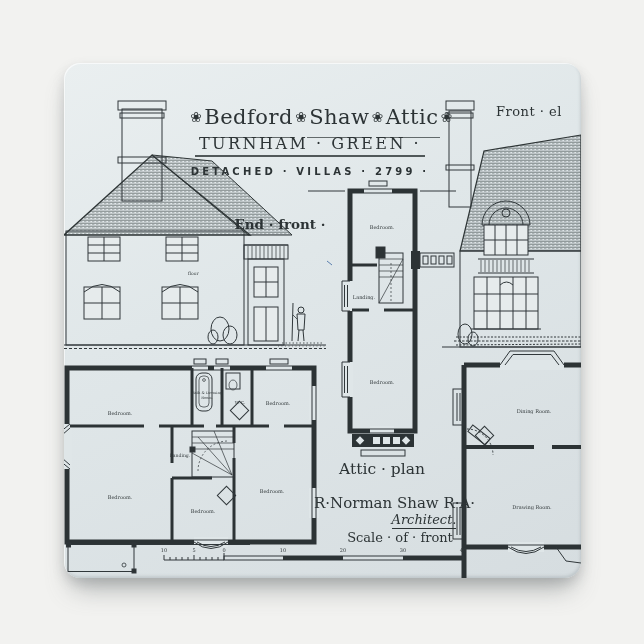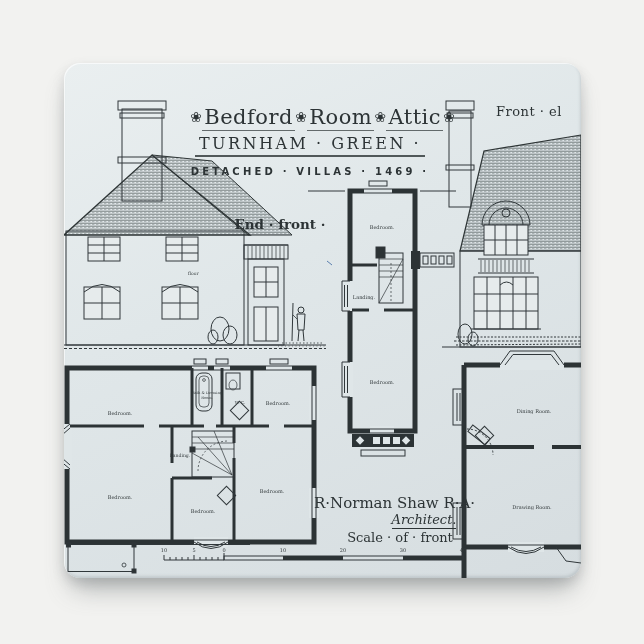--- a/index.html
+++ b/index.html
@@ -9,21 +9,21 @@
     position:absolute;left:64px;top:63px;width:517px;height:515px;
     border-radius:16px;
     background:linear-gradient(155deg,#eaeff0 0%,#e0e7e9 40%,#d6dde0 100%);
     box-shadow:0 18px 26px -8px rgba(96,102,104,.45),0 5px 12px rgba(96,102,104,.22),
                inset 1px 1px 0 rgba(255,255,255,.65), inset -1px -2px 3px rgba(110,120,125,.22);
     overflow:hidden;
   }
   .txt{position:absolute;color:#2c3335;text-align:center;white-space:nowrap;}
   #title-block{left:126px;top:42px;width:240px;}
   .t1{font-size:21px;letter-spacing:.5px;}
-  .t1 .word{border-bottom:1px solid rgba(44,51,53,.7);padding:0 2px 1px;}
+  .t1 .word{border-bottom:1px solid rgba(44,51,53,.7);padding:0 2px 8px;}
   .t1 .rosette{font-family:"DejaVu Sans",sans-serif;font-size:14px;vertical-align:2px;}
   .t2{display:inline-block;font-size:16px;letter-spacing:2.5px;border-bottom:2px solid rgba(44,51,53,.8);padding:1px 4px 2px;margin-top:4px;}
   .t3{font-family:"DejaVu Sans",sans-serif;font-size:10px;font-weight:bold;letter-spacing:3.2px;margin-top:9px;}
   #front-el{left:420px;top:41px;width:90px;text-align:center;font-size:13px;letter-spacing:.5px;}
   #end-front{left:166px;top:153px;width:100px;font-size:13.5px;font-weight:bold;}
   #attic-label{left:258px;top:397px;width:120px;font-size:15.5px;}
   #architect-name{left:250px;top:431px;width:152px;font-size:15px;}
   #architect-title{left:298px;top:449px;width:124px;font-size:13px;font-style:italic;}
   #architect-title span{border-bottom:1px solid #2c3335;padding-bottom:1px;}
   #scale-label{left:276px;top:467px;width:120px;font-size:13px;}
@@ -425,23 +425,24 @@
         </g>
         <rect x="160" y="493" width="239" height="4" class="ink" stroke-width="0.9"></rect>
         <rect x="219" y="493" width="60" height="4" fill="#2c3335"></rect>
         <rect x="339" y="493" width="60" height="4" fill="#2c3335"></rect>
         <line x1="160" y1="490" x2="160" y2="497" class="ink" stroke-width="0.8"></line>
         <line x1="399" y1="490" x2="399" y2="497" class="ink" stroke-width="0.8"></line>
       </g>
     </svg>
 
     <div class="txt" id="title-block">
-      <div class="t1"><span class="rosette">❀</span><span class="word">Bedford</span><span class="rosette">❀</span><span class="word">Room</span><span class="rosette">❀</span><span class="word">Attic</span><span class="rosette">❀</span></div>
+      <div class="t1"><span class="rosette">❀</span><span class="word">Bedford</span><span class="rosette">❀</span><span class="word">Shaw</span><span class="rosette">❀</span><span class="word">Attic</span><span class="rosette">❀</span></div>
       <div><span class="t2">TURNHAM · GREEN ·</span></div>
-      <div class="t3">DETACHED · VILLAS · 1469 ·</div>
+      <div class="t3">DETACHED · VILLAS · 2799 ·</div>
     </div>
     <div class="txt" id="front-el">Front · el</div>
     <div class="txt" id="end-front">End · front ·</div>
+    <div class="txt" id="attic-label">Attic · plan</div>
     <div class="txt" id="architect-title"><span>Architect.</span></div>
     <div class="txt" id="architect-name">R·Norman Shaw R·A·</div>
     <div class="txt" id="scale-label">Scale · of · front</div>
   </div>
 </div>
 
 </body></html>

